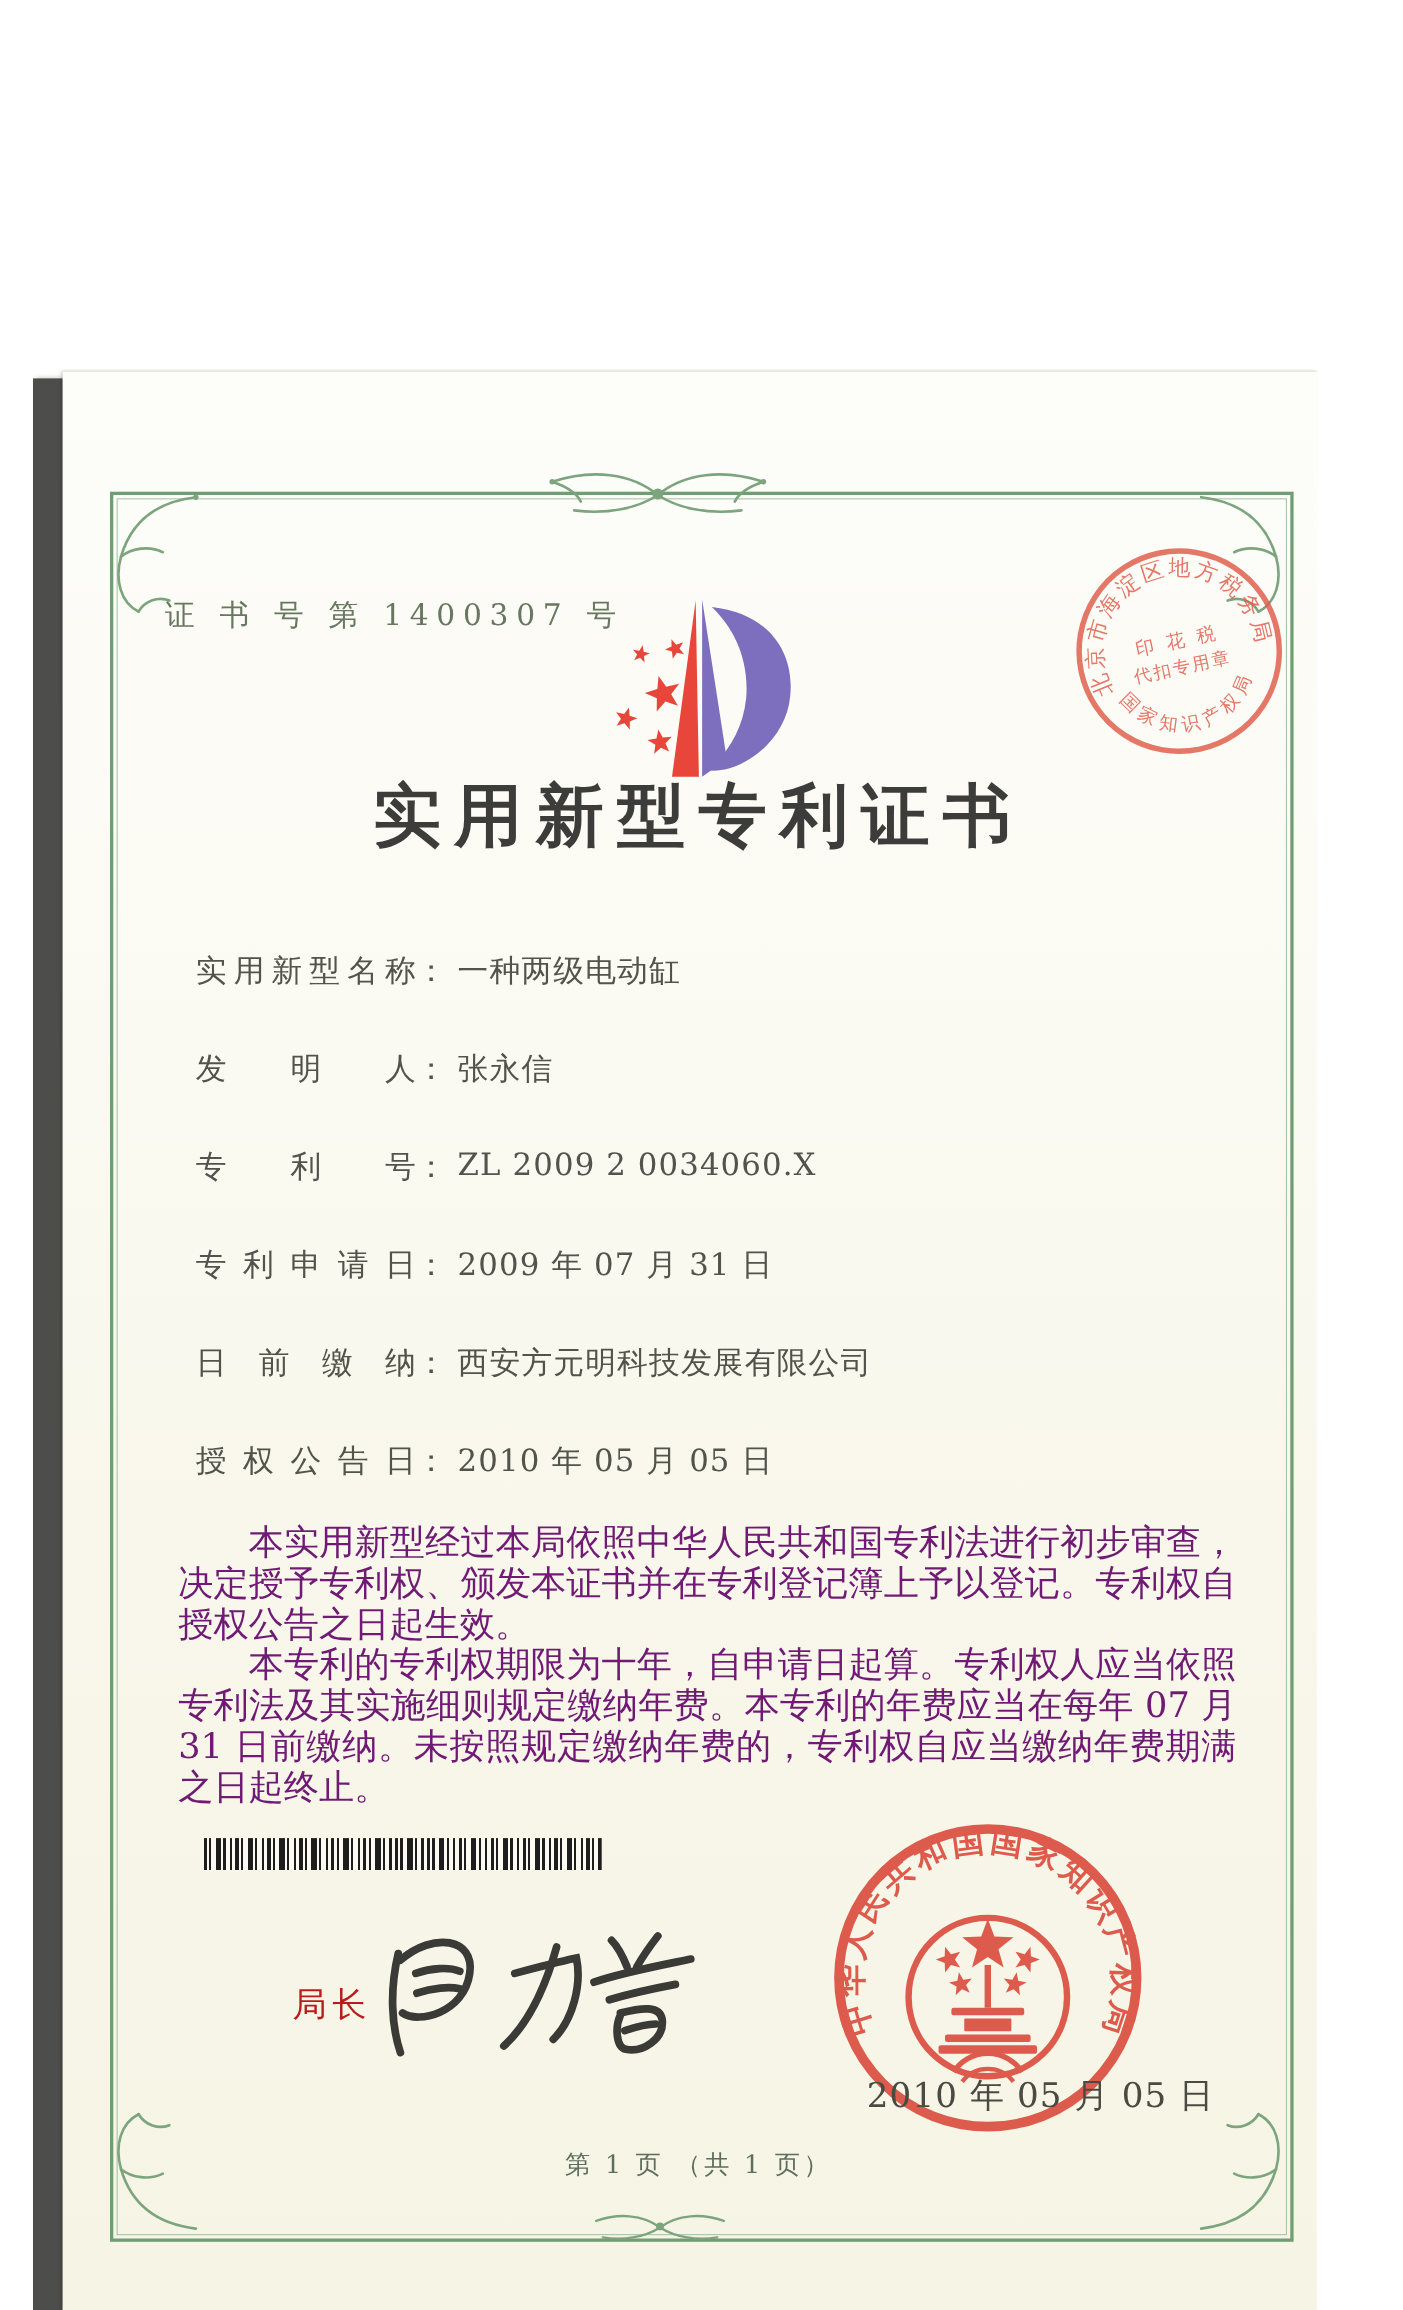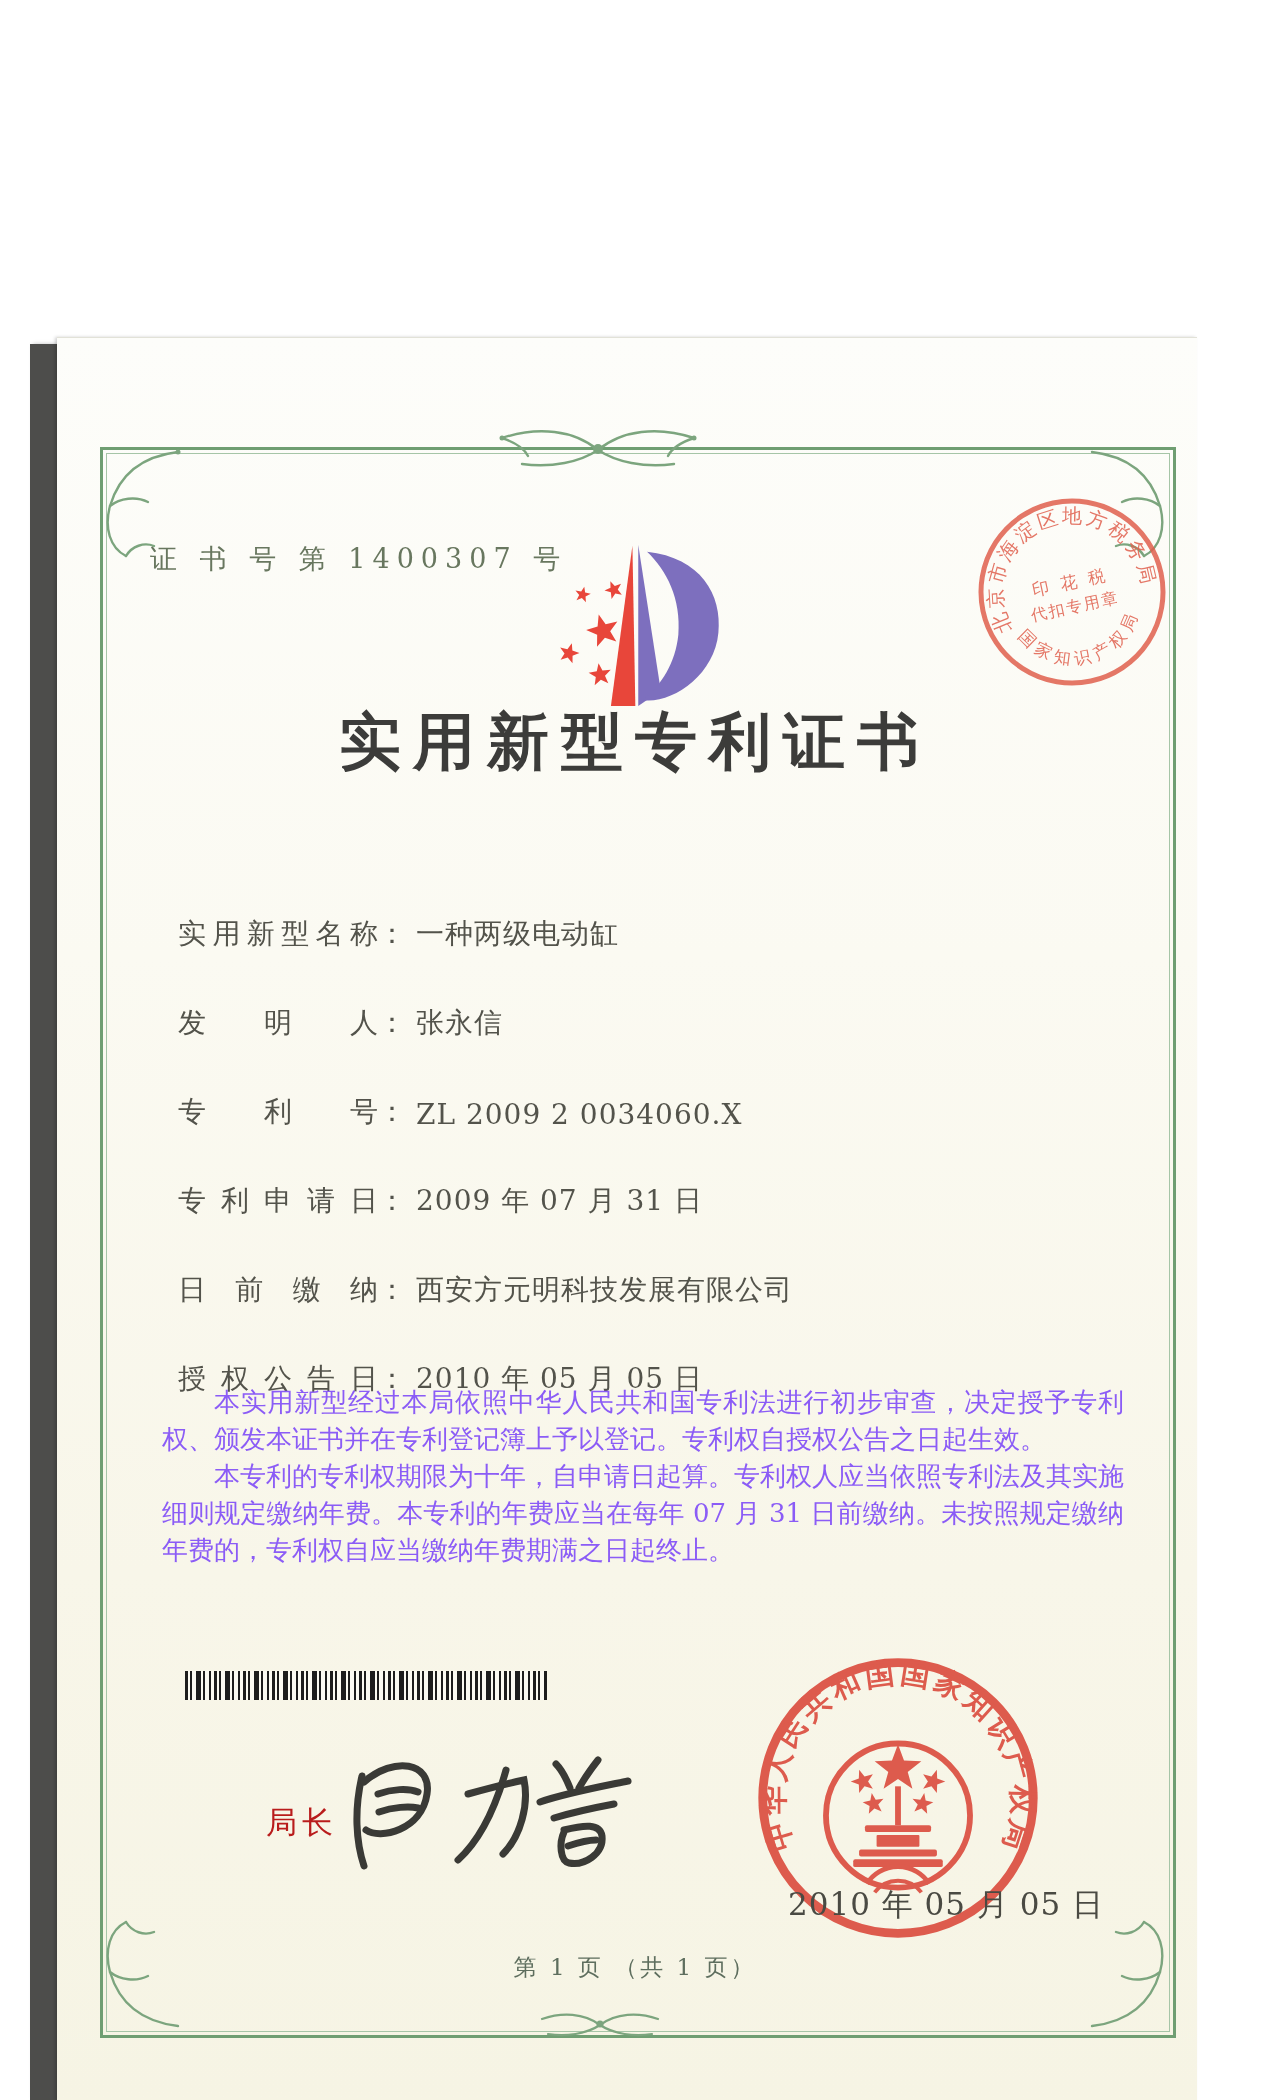--- a/index.html
+++ b/index.html
@@ -22,27 +22,27 @@
   .orn-tr{transform:scaleX(-1);}
   .orn-bl{transform:scaleY(-1);}
   .orn-br{transform:scale(-1,-1);}
 
   .certno{left:150px;top:541px;font-size:27px;letter-spacing:7px;color:#68775f;white-space:nowrap;}
 
   .title{left:100px;top:700px;width:1070px;text-align:center;font-size:62px;font-weight:600;
          letter-spacing:12px;color:#3c3c3a;white-space:nowrap;}
 
   .fields{left:178px;top:864px;width:900px;font-size:28px;color:#53534b;}
-  .field{height:89px;display:flex;align-items:flex-end;white-space:nowrap;}
+  .field{height:89px;display:flex;align-items:flex-start;white-space:nowrap;}
   .flabel{display:inline-block;width:200px;text-align:justify;text-align-last:justify;}
   .fcolon{display:inline-block;margin-right:10px;}
   .fvalue{display:inline-block;letter-spacing:1px;}
 
-  .paras{left:162px;top:1384px;width:962px;font-size:26px;line-height:37px;
-         color:#8b5cf6;text-align:justify;}
+  .paras{left:162px;top:1384px;width:962px;font-size:32px;line-height:37px;
+         color:#701a75;text-align:justify;}
   .paras p{margin:0;text-indent:2em;}
 
   .barcode{left:185px;top:1671px;width:362px;height:29px;
     background:repeating-linear-gradient(90deg,
       #1d1d1d 0 3px,#fbfaf2 3px 5px,#1d1d1d 5px 7px,#fbfaf2 7px 11px,
       #1d1d1d 11px 16px,#fbfaf2 16px 18px,#1d1d1d 18px 20px,#fbfaf2 20px 24px,
       #1d1d1d 24px 26px,#fbfaf2 26px 29px);}
 
   .sig-role{left:266px;top:1802px;font-size:31px;letter-spacing:5px;color:#b91c1c;}
 

